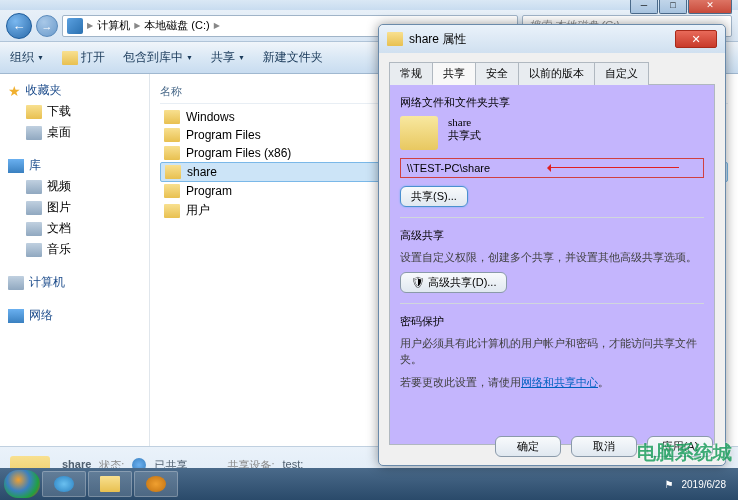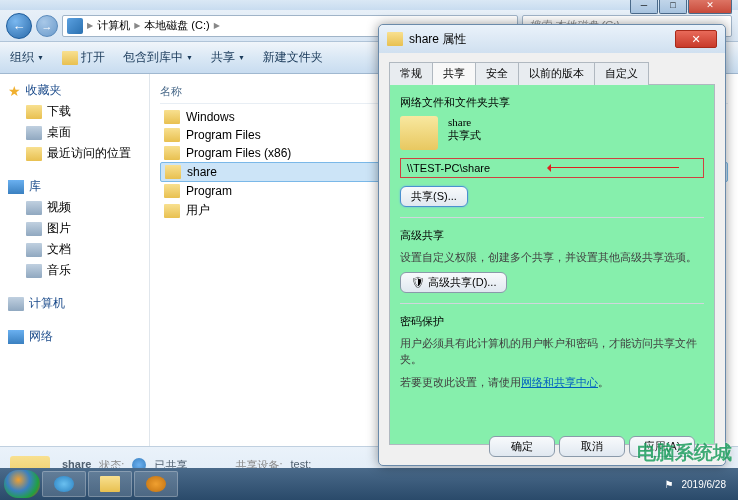--- a/index.html
+++ b/index.html
@@ -62,33 +62,33 @@
 
 
 .dialog { position: absolute; left: 378px; top: 24px; width: 348px; height: 442px; background: #f0f0f0; border: 1px solid #6a8aaa; box-shadow: 0 0 12px rgba(0,0,0,0.4); border-radius: 5px; }
 .dlg-title { height: 28px; background: linear-gradient(#eaf2fa, #d0e0f0); border-radius: 5px 5px 0 0; display: flex; align-items: center; padding: 0 8px; gap: 6px; font-size: 12px; }
 .dlg-ico { width: 16px; height: 14px; background: linear-gradient(#f8e090, #e8c050); border-radius: 1px; }
 .dlg-close { margin-left: auto; width: 42px; height: 18px; background: linear-gradient(#e86a5a, #c83a2a); border: 1px solid #a82a1a; border-radius: 2px; color: #fff; text-align: center; font-size: 11px; line-height: 16px; cursor: pointer; }
 .dlg-body { padding: 8px 10px; }
 .tabs { display: flex; border-bottom: 1px solid #b0b8c0; font-size: 11px; }
 .tab { padding: 3px 10px; border: 1px solid #b0b8c0; border-bottom: none; background: #e8ecf0; margin-right: -1px; cursor: pointer; position: relative; top: 1px; }
 .tab.active { background: #f8f8f8; border-bottom: 1px solid #f8f8f8; }
-.tab-panel { background: #86efac; border: 1px solid #b0b8c0; border-top: none; padding: 10px; height: 360px; font-size: 11px; }
+.tab-panel { background: #c4b5fd; border: 1px solid #b0b8c0; border-top: none; padding: 10px; height: 360px; font-size: 11px; }
 .section-title { margin-bottom: 6px; }
 .share-info { display: flex; gap: 10px; align-items: flex-start; margin-bottom: 8px; }
 .big-folder { width: 38px; height: 34px; background: linear-gradient(#f8e8a0, #e8c860); border-radius: 3px; }
 .netpath-box { border: 1px solid #d04040; padding: 3px 6px; margin-bottom: 8px; font-family: "SimSun", monospace; position: relative; }
 .arrow-red { position: absolute; left: 148px; top: 8px; width: 130px; height: 1px; background: #e02020; }
 .arrow-red::before { content: ''; position: absolute; left: -6px; top: -3px; border: 4px solid transparent; border-right-color: #e02020; }
 .dlg-btn { padding: 2px 10px; border: 1px solid #8a9aaa; background: linear-gradient(#f8fafc, #e0e8f0); border-radius: 6px; font-size: 11px; cursor: pointer; display: inline-block; }
 .dlg-btn.hl { border-color: #4a90d0; box-shadow: 0 0 2px #6ab0f0; }
 .divider { height: 1px; background: #d0d6dc; margin: 10px 0; }
 .section-text { color: #404040; line-height: 1.5; margin-bottom: 6px; }
 .link { color: #0060c0; text-decoration: underline; cursor: pointer; }
-.dlg-footer { position: absolute; bottom: 8px; right: 30px; display: flex; gap: 4px; }
+.dlg-footer { position: absolute; bottom: 8px; right: 12px; display: flex; gap: 10px; }
 .dlg-footer .dlg-btn { min-width: 66px; text-align: center; }
 .watermark { position: absolute; right: 6px; bottom: 34px; font-size: 19px; color: #20a060; font-weight: bold; opacity: 0.85; text-shadow: 0 0 3px #fff; }
 </style>
 </head>
 <body>
 
 <div class="titlebar">
   <div class="win-controls">
     <div class="win-btn">─</div>
     <div class="win-btn">□</div>
@@ -143,24 +143,20 @@
           <span>收藏夹</span>
         </div>
       <div class="sb-item">
           <span class="sb-icon folder-ico"></span>
           <span>下载</span>
         </div>
       <div class="sb-item">
           <span class="sb-icon drive-ico"></span>
           <span>桌面</span>
         </div>
-      <div class="sb-item">
-          <span class="sb-icon folder-ico"></span>
-          <span>最近访问的位置</span>
-        </div>
     </div>
     <div class="sb-group">
       <div class="sb-header">
           <span class="sb-icon" style="background:linear-gradient(#6ab0f0,#3a80c0)"></span>
           <span>库</span>
         </div>
       <div class="sb-item">
           <span class="sb-icon drive-ico"></span>
           <span>视频</span>
         </div>
@@ -223,21 +219,21 @@
 </div>
 
 <div class="details">
   <div class="details-ico"></div>
   <div class="details-text">
     <div class="details-row">
       <b>share</b>
       <span class="details-label">状态:</span>
       <span class="shared-icon"></span>
       <span>已共享</span>
-      <span style="margin-left:40px" class="details-label">共享设备:</span>
+      <span style="margin-left:32px" class="details-label">共享设备:</span>
       <span>test;</span>
     </div>
     <div class="details-row">
       <span>文件夹</span>
       <span class="details-label">修改日期:</span>
       <span>2019/6/28 8:57</span>
     </div>
   </div>
 </div>
 

